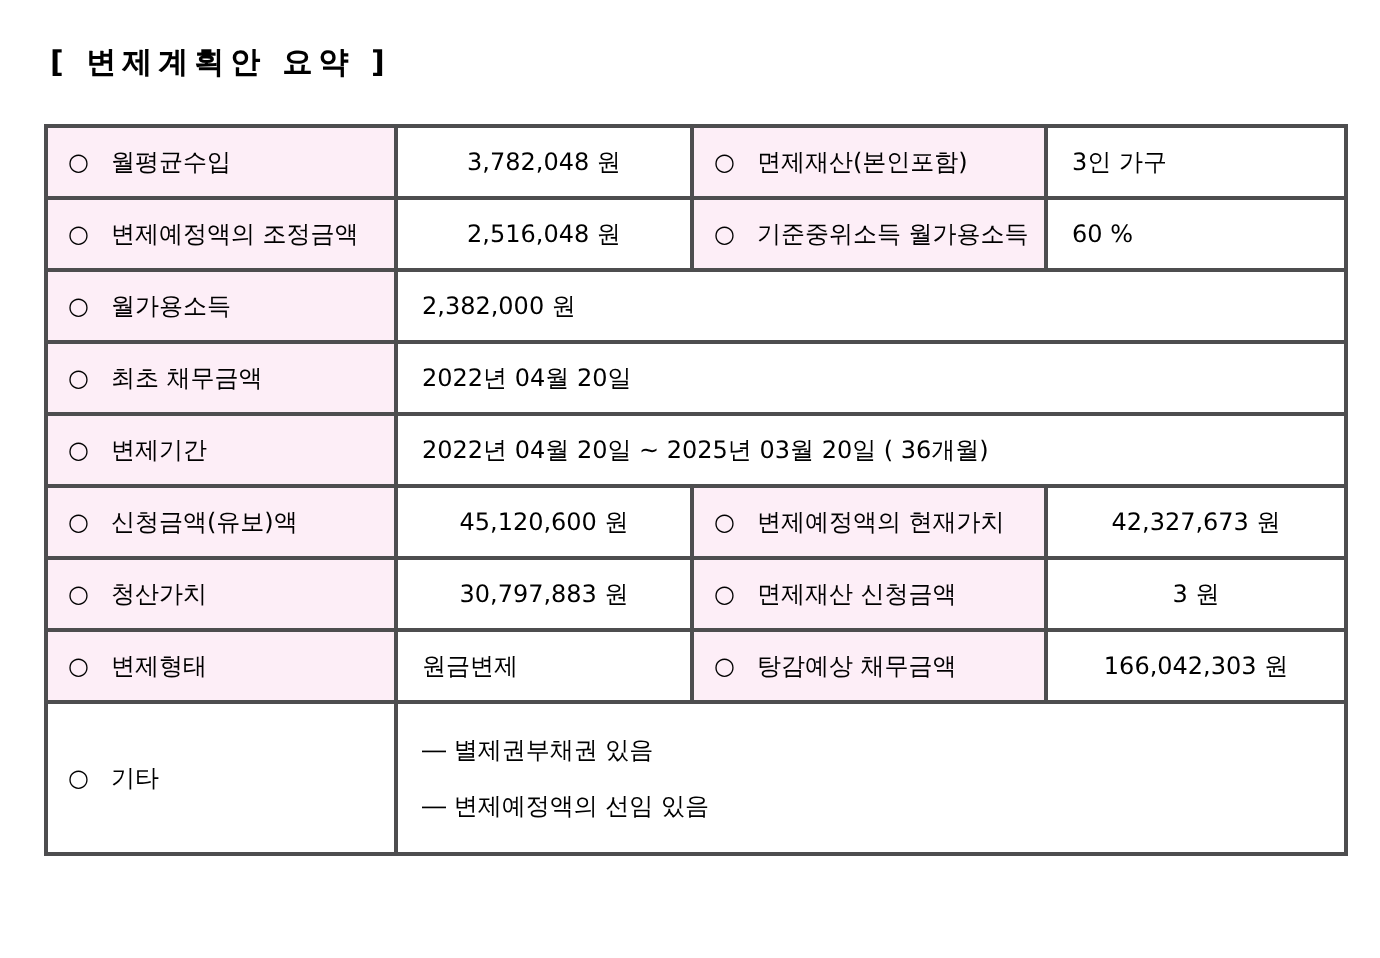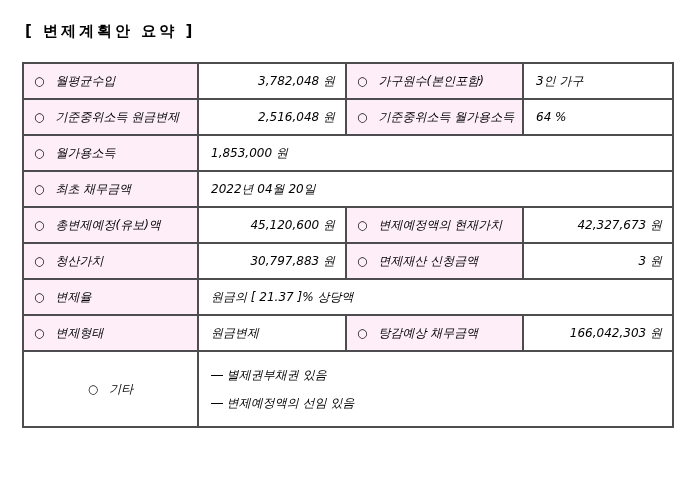--- a/index.html
+++ b/index.html
@@ -25,43 +25,41 @@
     letter-spacing: 3px;
     white-space: pre;
   }
   table.summary {
     position: absolute;
     left: 22px;
     top: 62px;
     width: 650px;
     border-collapse: collapse;
     table-layout: fixed;
-    font-style: italic;
   }
   table.summary td {
     border: 2px solid #4d4d4f;
     font-size: 12px;
     line-height: 1.2;
     padding: 0 10px;
     overflow: hidden;
     white-space: nowrap;
     vertical-align: middle;
   }
   tr.r { height: 36px; }
   tr.r-last { height: 76px; }
   td.lab {
     background: #fdeef7;
     padding-left: 12px;
   }
   td.lab.plain {
     background: #ffffff;
-    text-align: center;
   }
   td.val { background: #ffffff; }
-  td.val.r { text-align: right; }
+  td.val.r { text-align: center; }
   td.val.l { text-align: left; padding-left: 12px; }
   .blt {
     display: inline-block;
     margin-right: 11px;
     font-size: 12px;
   }
   .oline {
     white-space: nowrap;
   }
   .oline + .oline { margin-top: 13px; }
@@ -81,79 +79,79 @@
         <col style="width:150px">
     </colgroup>
 
     <tbody>
         <tr class="r">
       <td class="lab">
         <span class="blt">○</span><span>월평균수입</span>
       </td>
       <td class="val r">3,782,048 원</td>
       <td class="lab">
-        <span class="blt">○</span><span>가구원수(본인포함)</span>
+        <span class="blt">○</span><span>면제재산(본인포함)</span>
       </td>
       <td class="val l">3인 가구</td>
     </tr>
 
     <tr class="r">
       <td class="lab">
-        <span class="blt">○</span><span>기준중위소득 원금변제</span>
+        <span class="blt">○</span><span>변제예정액의 조정금액</span>
       </td>
       <td class="val r">2,516,048 원</td>
       <td class="lab">
         <span class="blt">○</span><span>기준중위소득 월가용소득</span>
       </td>
-      <td class="val l">64 %</td>
+      <td class="val l">60 %</td>
     </tr>
 
     <tr class="r">
       <td class="lab">
         <span class="blt">○</span><span>월가용소득</span>
       </td>
-      <td class="val l" colspan="3">1,853,000 원</td>
+      <td class="val l" colspan="3">2,382,000 원</td>
     </tr>
 
     <tr class="r">
       <td class="lab">
         <span class="blt">○</span><span>최초 채무금액</span>
       </td>
       <td class="val l" colspan="3">2022년 04월 20일</td>
     </tr>
 
+    <tr class="r">
+      <td class="lab">
+        <span class="blt">○</span><span>변제기간</span>
+      </td>
+      <td class="val l" colspan="3">2022년 04월 20일 ~ 2025년 03월 20일 ( 36개월)</td>
+    </tr>
 
     <tr class="r">
       <td class="lab">
-        <span class="blt">○</span><span>총변제예정(유보)액</span>
+        <span class="blt">○</span><span>신청금액(유보)액</span>
       </td>
       <td class="val r">45,120,600 원</td>
       <td class="lab">
         <span class="blt">○</span><span>변제예정액의 현재가치</span>
       </td>
       <td class="val r">42,327,673 원</td>
     </tr>
 
     <tr class="r">
       <td class="lab">
         <span class="blt">○</span><span>청산가치</span>
       </td>
       <td class="val r">30,797,883 원</td>
       <td class="lab">
         <span class="blt">○</span><span>면제재산 신청금액</span>
       </td>
       <td class="val r">3 원</td>
     </tr>
 
-    <tr class="r">
-      <td class="lab">
-        <span class="blt">○</span><span>변제율</span>
-      </td>
-      <td class="val l" colspan="3">원금의 [ 21.37 ]% 상당액</td>
-    </tr>
 
     <tr class="r">
       <td class="lab">
         <span class="blt">○</span><span>변제형태</span>
       </td>
       <td class="val l">원금변제</td>
       <td class="lab">
         <span class="blt">○</span><span>탕감예상 채무금액</span>
       </td>
       <td class="val r">166,042,303 원</td>

